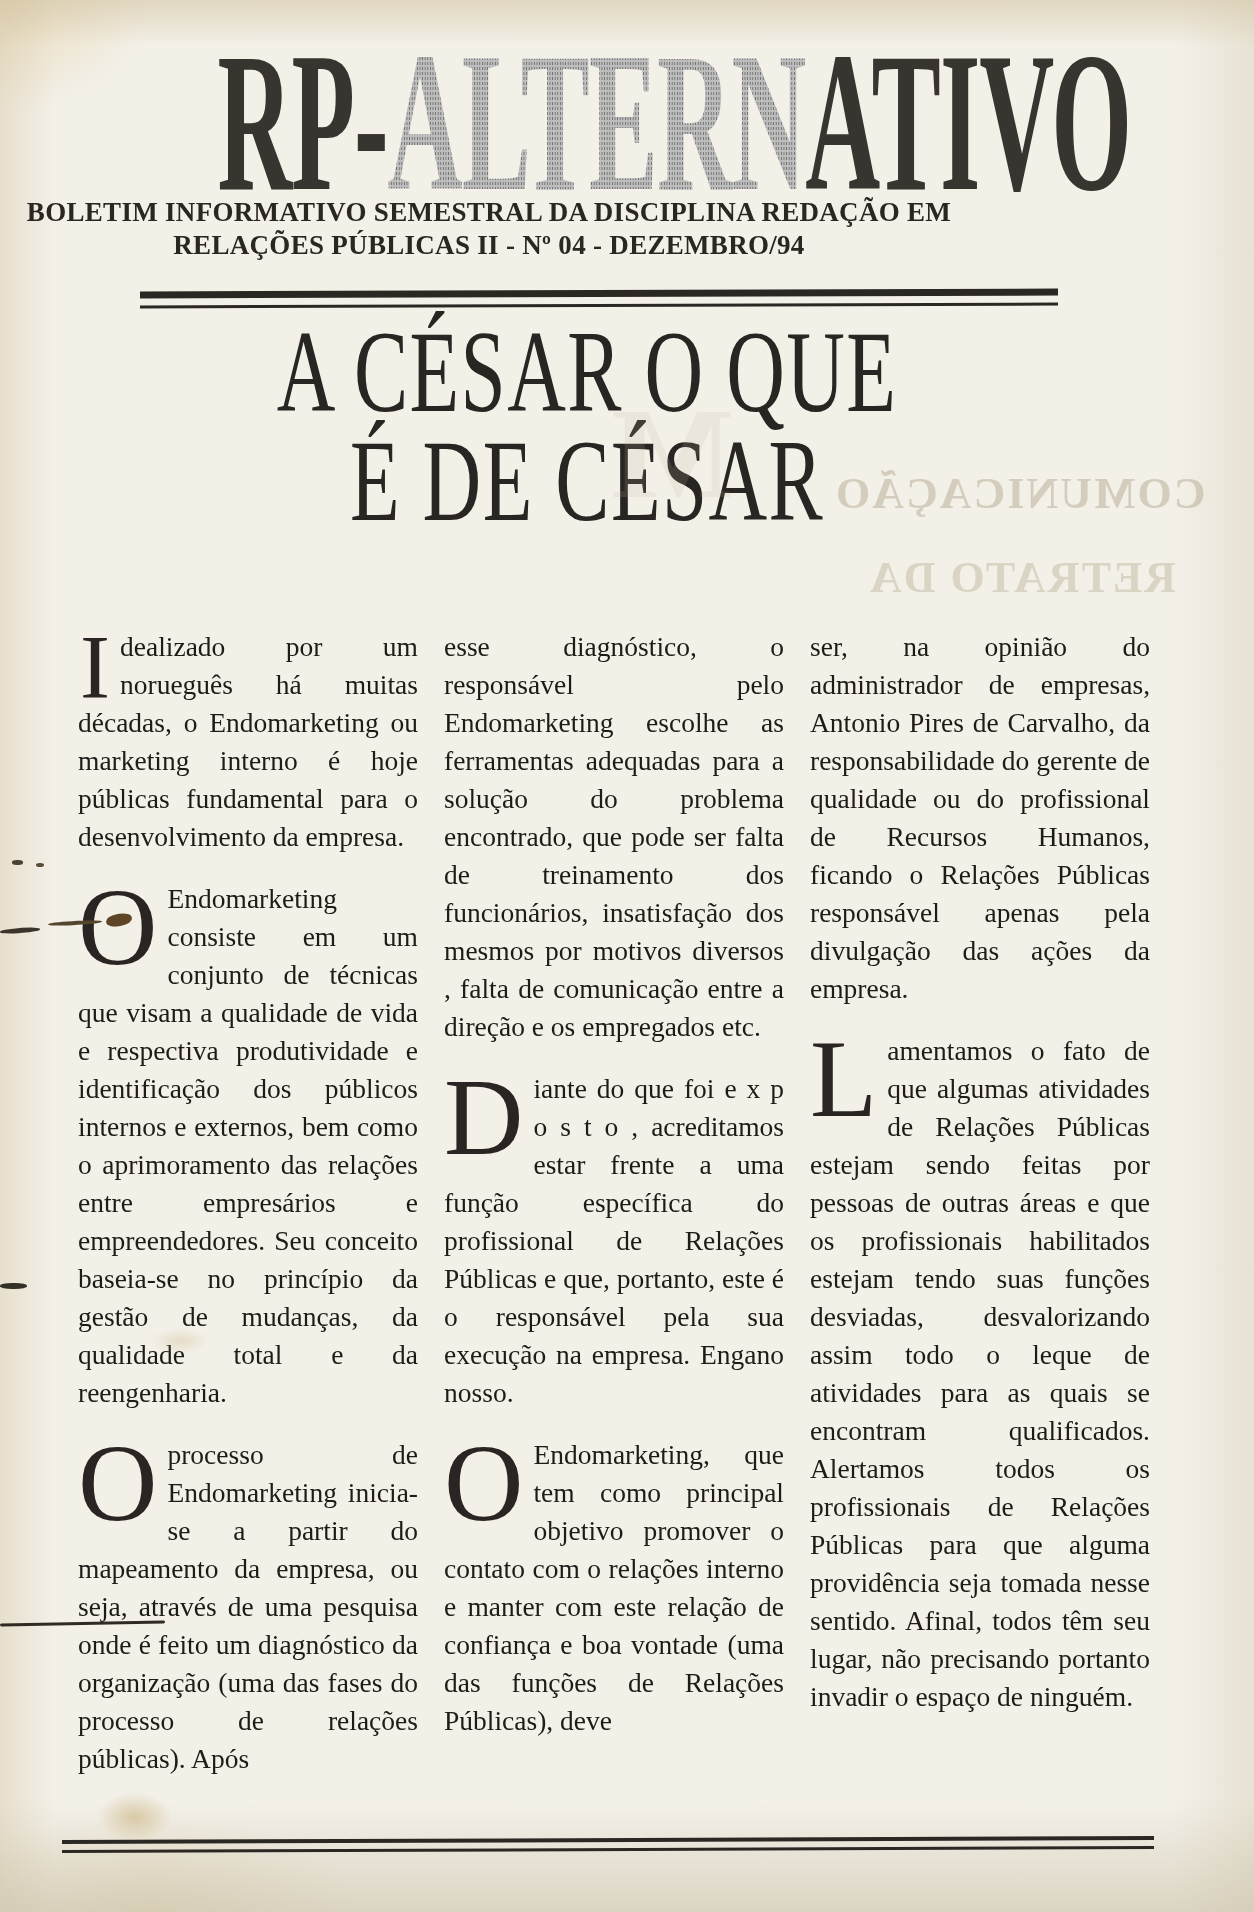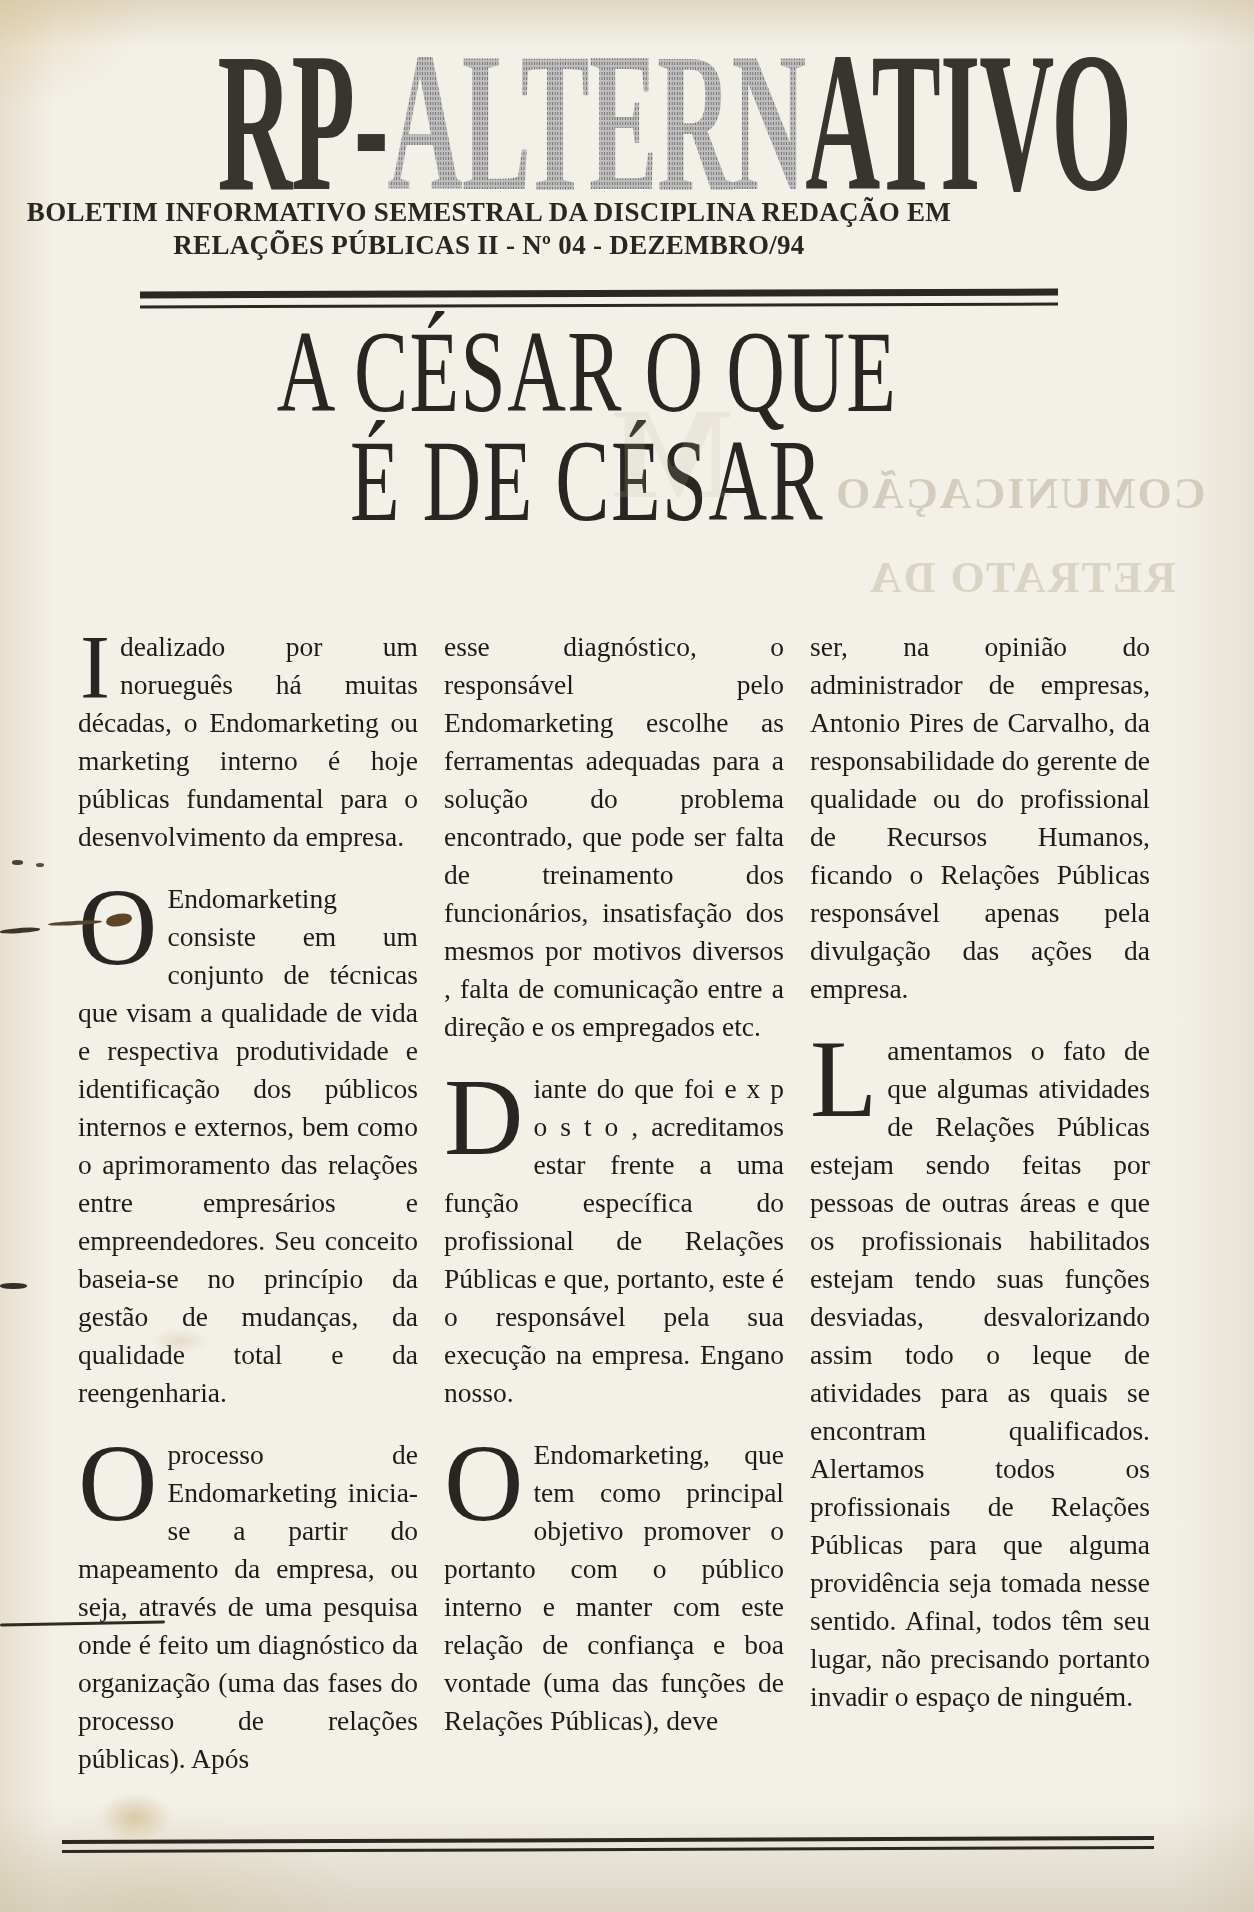--- a/index.html
+++ b/index.html
@@ -157,21 +157,21 @@
 
     <section class="col">
       <p class="para"><span class="dropcap dc-2">I</span><span>dealizado por um norueguês há muitas décadas, o Endomarketing ou marketing interno é hoje públicas fundamental para o desenvolvimento da empresa.</span></p>
       <p class="para"><span class="dropcap dc-3">O</span><span>Endomarketing consiste em um conjunto de técnicas que visam a qualidade de vida e respectiva produtividade e identificação dos públicos internos e externos, bem como o aprimoramento das relações entre empresários e empreendedores. Seu conceito baseia-se no princípio da gestão de mudanças, da qualidade total e da reengenharia.</span></p>
       <p class="para"><span class="dropcap dc-3">O</span><span>processo de Endomarketing inicia-se a partir do mapeamento da empresa, ou seja, através de uma pesquisa onde é feito um diagnóstico da organização (uma das fases do processo de relações públicas). Após</span></p>
     </section>
 
     <section class="col">
       <p class="para"><span>esse diagnóstico, o responsável pelo Endomarketing escolhe as ferramentas adequadas para a solução do problema encontrado, que pode ser falta de treinamento dos funcionários, insatisfação dos mesmos por motivos diversos , falta de comunicação entre a direção e os empregados etc.</span></p>
       <p class="para"><span class="dropcap dc-3">D</span><span>iante do que foi e x p o s t o , acreditamos estar frente a uma função específica do profissional de Relações Públicas e que, portanto, este é o responsável pela sua execução na empresa. Engano nosso.</span></p>
-      <p class="para"><span class="dropcap dc-3">O</span><span>Endomarketing, que tem como principal objetivo promover o portanto com o público interno e manter com este relação de confiança e boa vontade (uma das funções de Relações Públicas), deve</span></p>
+      <p class="para"><span class="dropcap dc-3">O</span><span>Endomarketing, que tem como principal objetivo promover o contato com o relações interno e manter com este relação de confiança e boa vontade (uma das funções de Relações Públicas), deve</span></p>
     </section>
 
     <section class="col">
       <p class="para"><span>ser, na opinião do administrador de empresas, Antonio Pires de Carvalho, da responsabilidade do gerente de qualidade ou do profissional de Recursos Humanos, ficando o Relações Públicas responsável apenas pela divulgação das ações da empresa.</span></p>
       <p class="para"><span class="dropcap dc-3">L</span><span>amentamos o fato de que algumas atividades de Relações Públicas estejam sendo feitas por pessoas de outras áreas e que os profissionais habilitados estejam tendo suas funções desviadas, desvalorizando assim todo o leque de atividades para as quais se encontram qualificados. Alertamos todos os profissionais de Relações Públicas para que alguma providência seja tomada nesse sentido. Afinal, todos têm seu lugar, não precisando portanto invadir o espaço de ninguém.</span></p>
     </section>
 
   </main>
 
   <div class="rule-double bottom-rule"></div>

